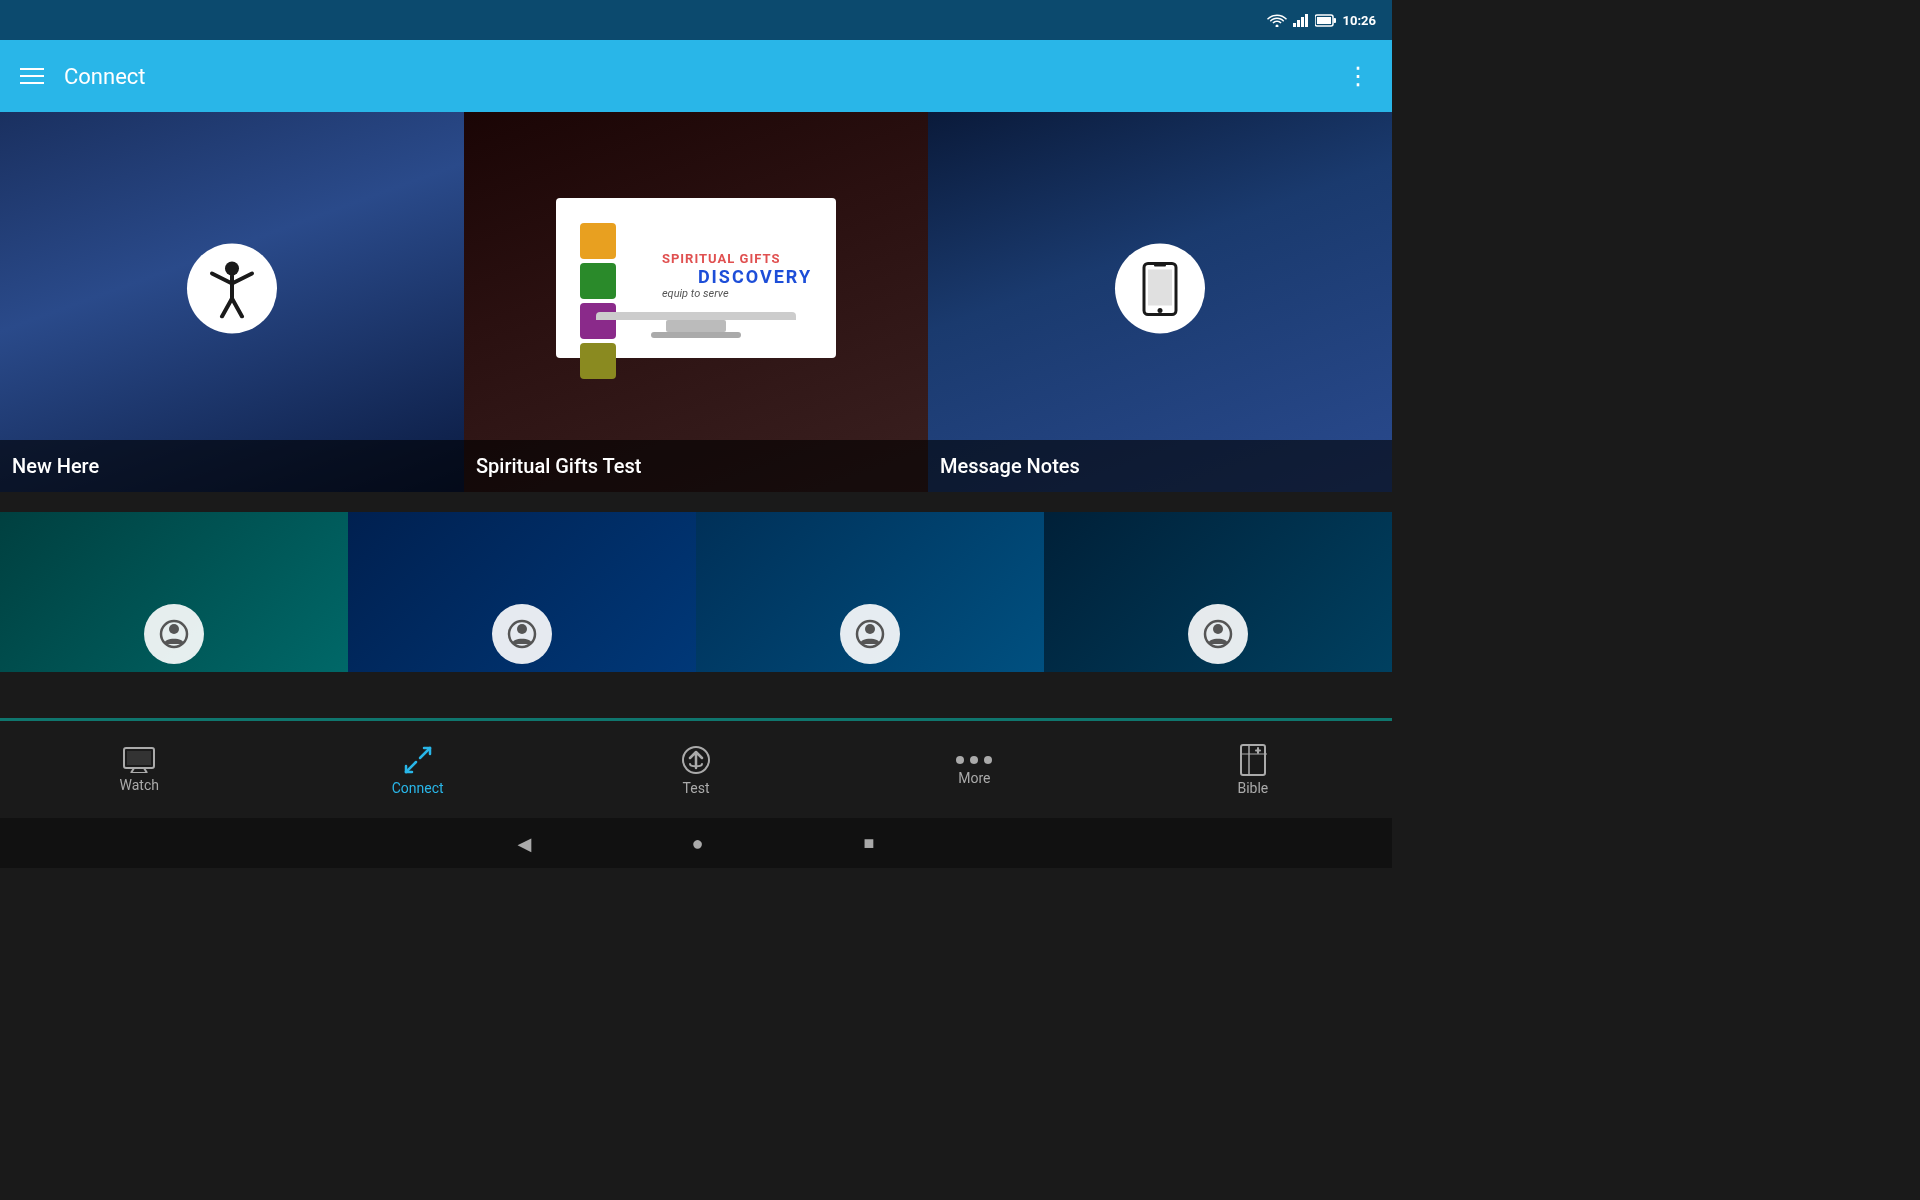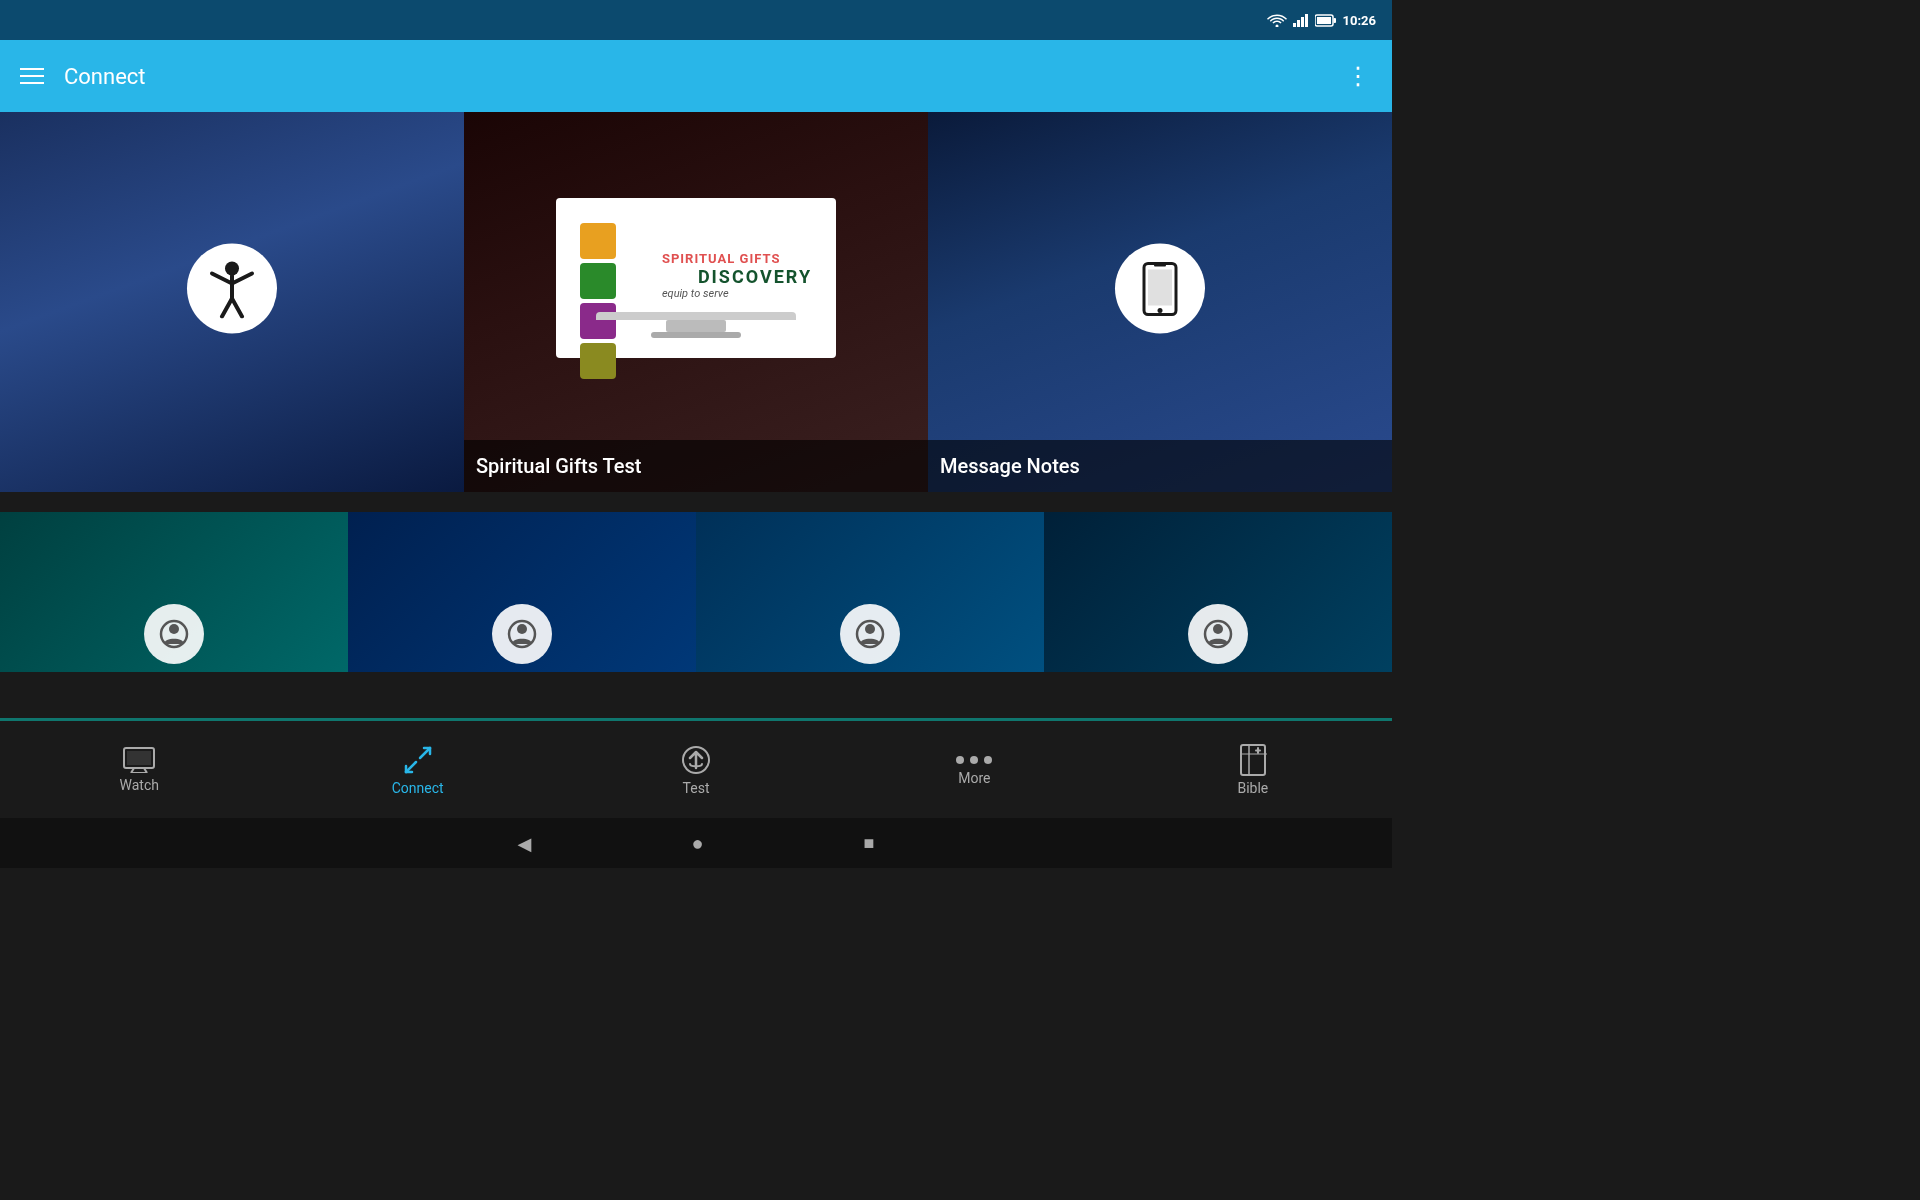--- a/index.html
+++ b/index.html
@@ -343,36 +343,37 @@
 
         <svg width="50" height="60" viewBox="0 0 50 60">
           <circle cx="25" cy="10" r="7" fill="#1a1a1a"></circle>
           <line x1="25" y1="17" x2="25" y2="40" stroke="#1a1a1a" stroke-width="4" stroke-linecap="round"></line>
           <line x1="25" y1="25" x2="5" y2="15" stroke="#1a1a1a" stroke-width="4" stroke-linecap="round"></line>
           <line x1="25" y1="25" x2="45" y2="15" stroke="#1a1a1a" stroke-width="4" stroke-linecap="round"></line>
           <line x1="25" y1="40" x2="15" y2="58" stroke="#1a1a1a" stroke-width="4" stroke-linecap="round"></line>
           <line x1="25" y1="40" x2="35" y2="58" stroke="#1a1a1a" stroke-width="4" stroke-linecap="round"></line>
         </svg>
       </div>
+      <div class="card-label">New Here</div>
     </div>
 
     <div class="card card-2">
       <div style="position:absolute;top:0;left:0;right:0;bottom:0;background:linear-gradient(160deg,#1a0505 0%,#2a1010 40%,#3a2020 100%);z-index:0;"></div>
 
       <div class="sgd-logo">
         <div style="display:flex;align-items:center;margin-bottom:8px;">
           <div style="display:flex;flex-wrap:wrap;width:72px;height:72px;gap:4px;margin-right:10px;">
             <div class="sgd-sq" style="background:#e8a020;"></div>
             <div class="sgd-sq" style="background:#2a8a2a;"></div>
             <div class="sgd-sq" style="background:#8a2a8a;"></div>
             <div class="sgd-sq" style="background:#8a8a20;"></div>
           </div>
           <div>
             <div style="font-size:13px;font-weight:bold;color:#e05050;letter-spacing:1px;margin-top:32px;">SPIRITUAL GIFTS</div>
-            <div style="font-size:18px;font-weight:bold;color:#14532d;letter-spacing:2px;padding-left:36px;">DISCOVERY</div>
+            <div style="font-size:18px;font-weight:bold;color:#1d4ed8;letter-spacing:2px;padding-left:36px;">DISCOVERY</div>
             <div style="font-size:11px;color:#555;font-style:italic;">equip to serve</div>
           </div>
         </div>
 
         <div style="width:200px;height:8px;background:#ccc;border-radius:4px 4px 0 0;margin-top:4px;"></div>
         <div style="width:60px;height:12px;background:#bbb;border-radius:2px;"></div>
         <div style="width:90px;height:6px;background:#aaa;border-radius:3px;"></div>
       </div>
       <div class="card-label">Spiritual Gifts Test</div>
     </div>

